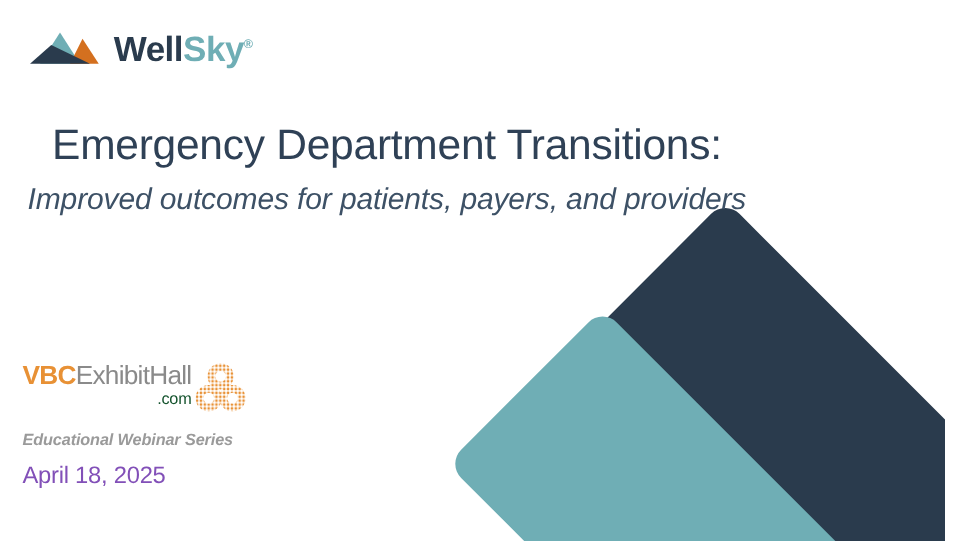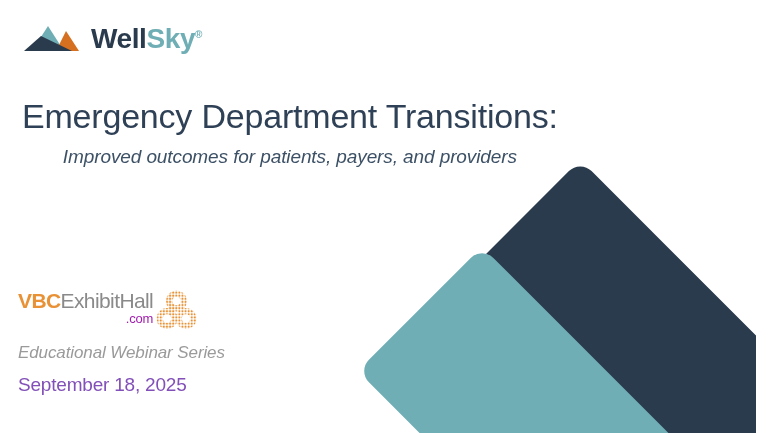--- a/index.html
+++ b/index.html
@@ -98,21 +98,21 @@
     margin: 0;
     font-size: 34px;
     font-weight: normal;
     color: #2F4156;
     letter-spacing: -0.2px;
     line-height: 1.18;
     white-space: nowrap;
   }
   .subtitle {
     margin: 10px 0 0 0;
-    font-size: 19px;
+    font-size: 24px;
     font-style: italic;
     font-weight: normal;
     color: #3D5166;
     letter-spacing: -0.1px;
     line-height: 1.2;
     white-space: nowrap;
   }
 
   
   .partner {
@@ -145,32 +145,33 @@
     font-weight: bold;
   }
   .vbc-rest {
     color: #8A8A8A;
     font-weight: normal;
   }
   .vbc-dotcom {
     display: block;
     text-align: right;
     font-size: 13px;
-    color: #a21caf;
+    color: #14532d;
     letter-spacing: -0.2px;
     margin-top: -1px;
   }
   .vbc-mark { display: block; flex: 0 0 auto; }
   .partner-series {
     margin: 5px 0 0 0;
-    font-size: 17px;
+    font-size: 13px;
     font-style: italic;
     color: #9A9A9A;
     letter-spacing: -0.1px;
     white-space: nowrap;
+    font-weight: bold;
   }
   .partner-date {
     margin: 11px 0 0 0;
     font-size: 19px;
     color: #8250B8;
     letter-spacing: -0.2px;
     white-space: nowrap;
   }
 </style>
 </head>
@@ -227,16 +228,16 @@
                 <circle cx="33" cy="30.5" r="4.3"></circle>
               </g>
             </mask>
           </defs>
           <rect width="46" height="46" fill="url(#dots)" mask="url(#trefoilMask)"></rect>
         </svg>
       </span>
     </div>
 
     <p class="partner-series">Educational Webinar Series</p>
-    <p class="partner-date">September 18, 2025</p>
+    <p class="partner-date">April 18, 2025</p>
   </div>
 
 </div>
 
 </body></html>

